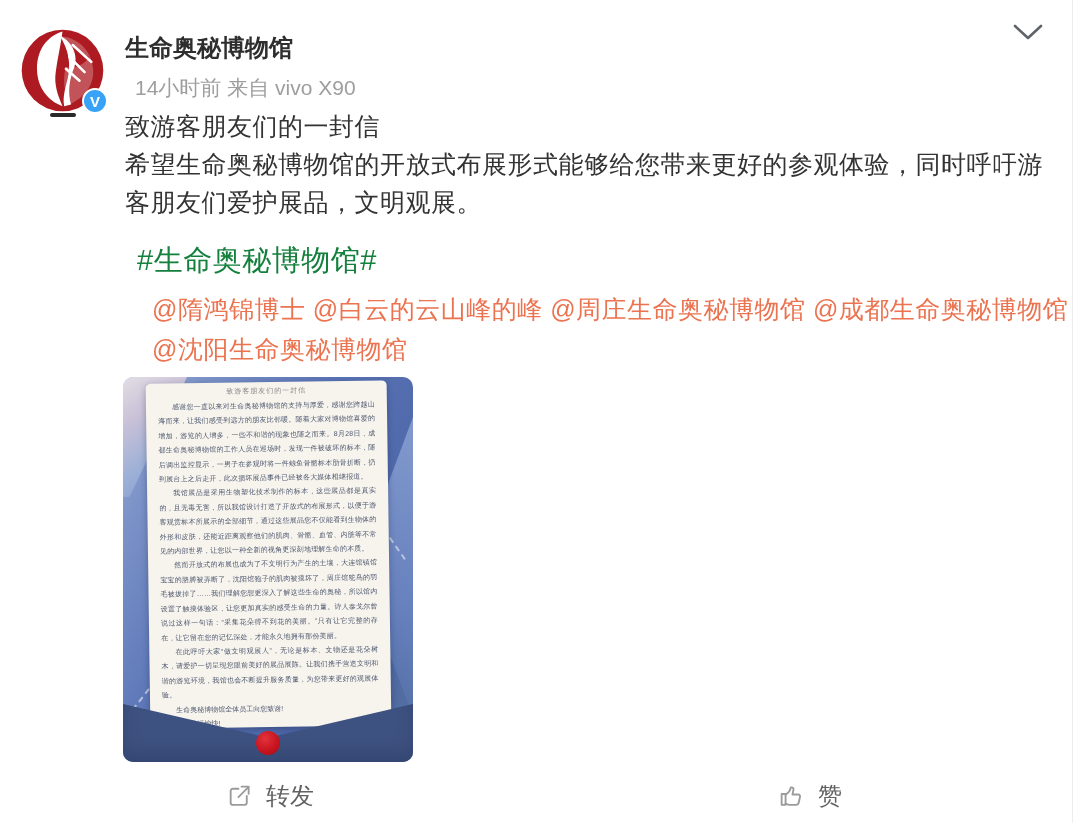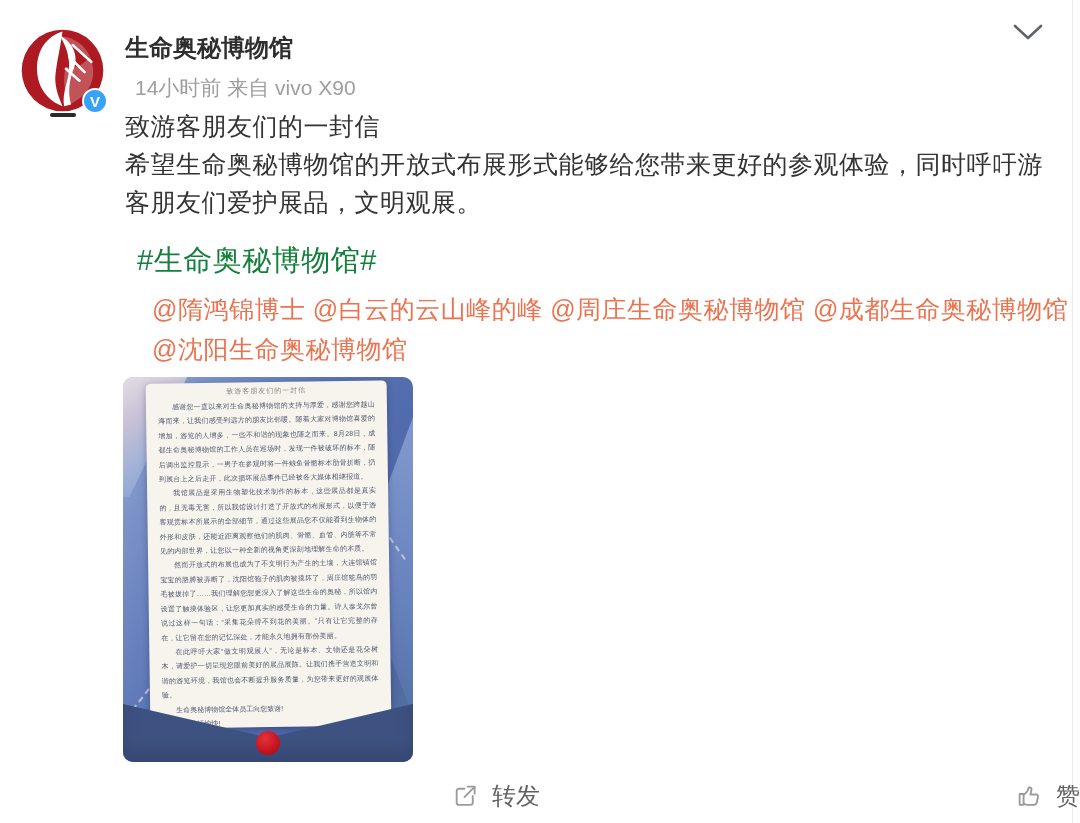--- a/index.html
+++ b/index.html
@@ -50,21 +50,21 @@
   .letter-close { font-size:7px; line-height:14.4px; color:#4e586e; text-indent:2em; }
   .letter-sign { font-size:7px; line-height:16px; color:#4e586e; text-align:right; padding-right:8px; margin-top:2px; }
   .flap { position:absolute; left:0; bottom:0; width:100%; height:58px; background:#3e5282;
     clip-path:polygon(0 0,50% 58%,100% 0,100% 100%,0 100%);
     box-shadow:inset 0 -10px 18px rgba(0,0,20,.15); }
   .seal { position:absolute; left:calc(50% - 12px); bottom:7px; width:24px; height:24px; border-radius:50%;
     background:radial-gradient(circle at 38% 32%,#e2333d 0%,#c8141f 55%,#9f0d17 100%); }
 
   
   .actions { position:absolute; left:0; top:768px; width:1080px; height:55px; display:flex; }
-  .action { flex:1; display:flex; align-items:center; justify-content:flex-end; gap:13px; cursor:pointer;
+  .action { flex:1; display:flex; align-items:center; justify-content:center; gap:13px; cursor:pointer;
     color:#616161; font-size:24px; }
   .action svg { display:block; }
 
   .chev { stroke:#5f646b; stroke-width:2.6; fill:none; stroke-linecap:round; stroke-linejoin:round; }
   .aicon { stroke:#9b9b9b; stroke-width:1.8; fill:none; stroke-linecap:round; stroke-linejoin:round; }
 </style>
 </head>
 <body>
 
 <div class="card">

